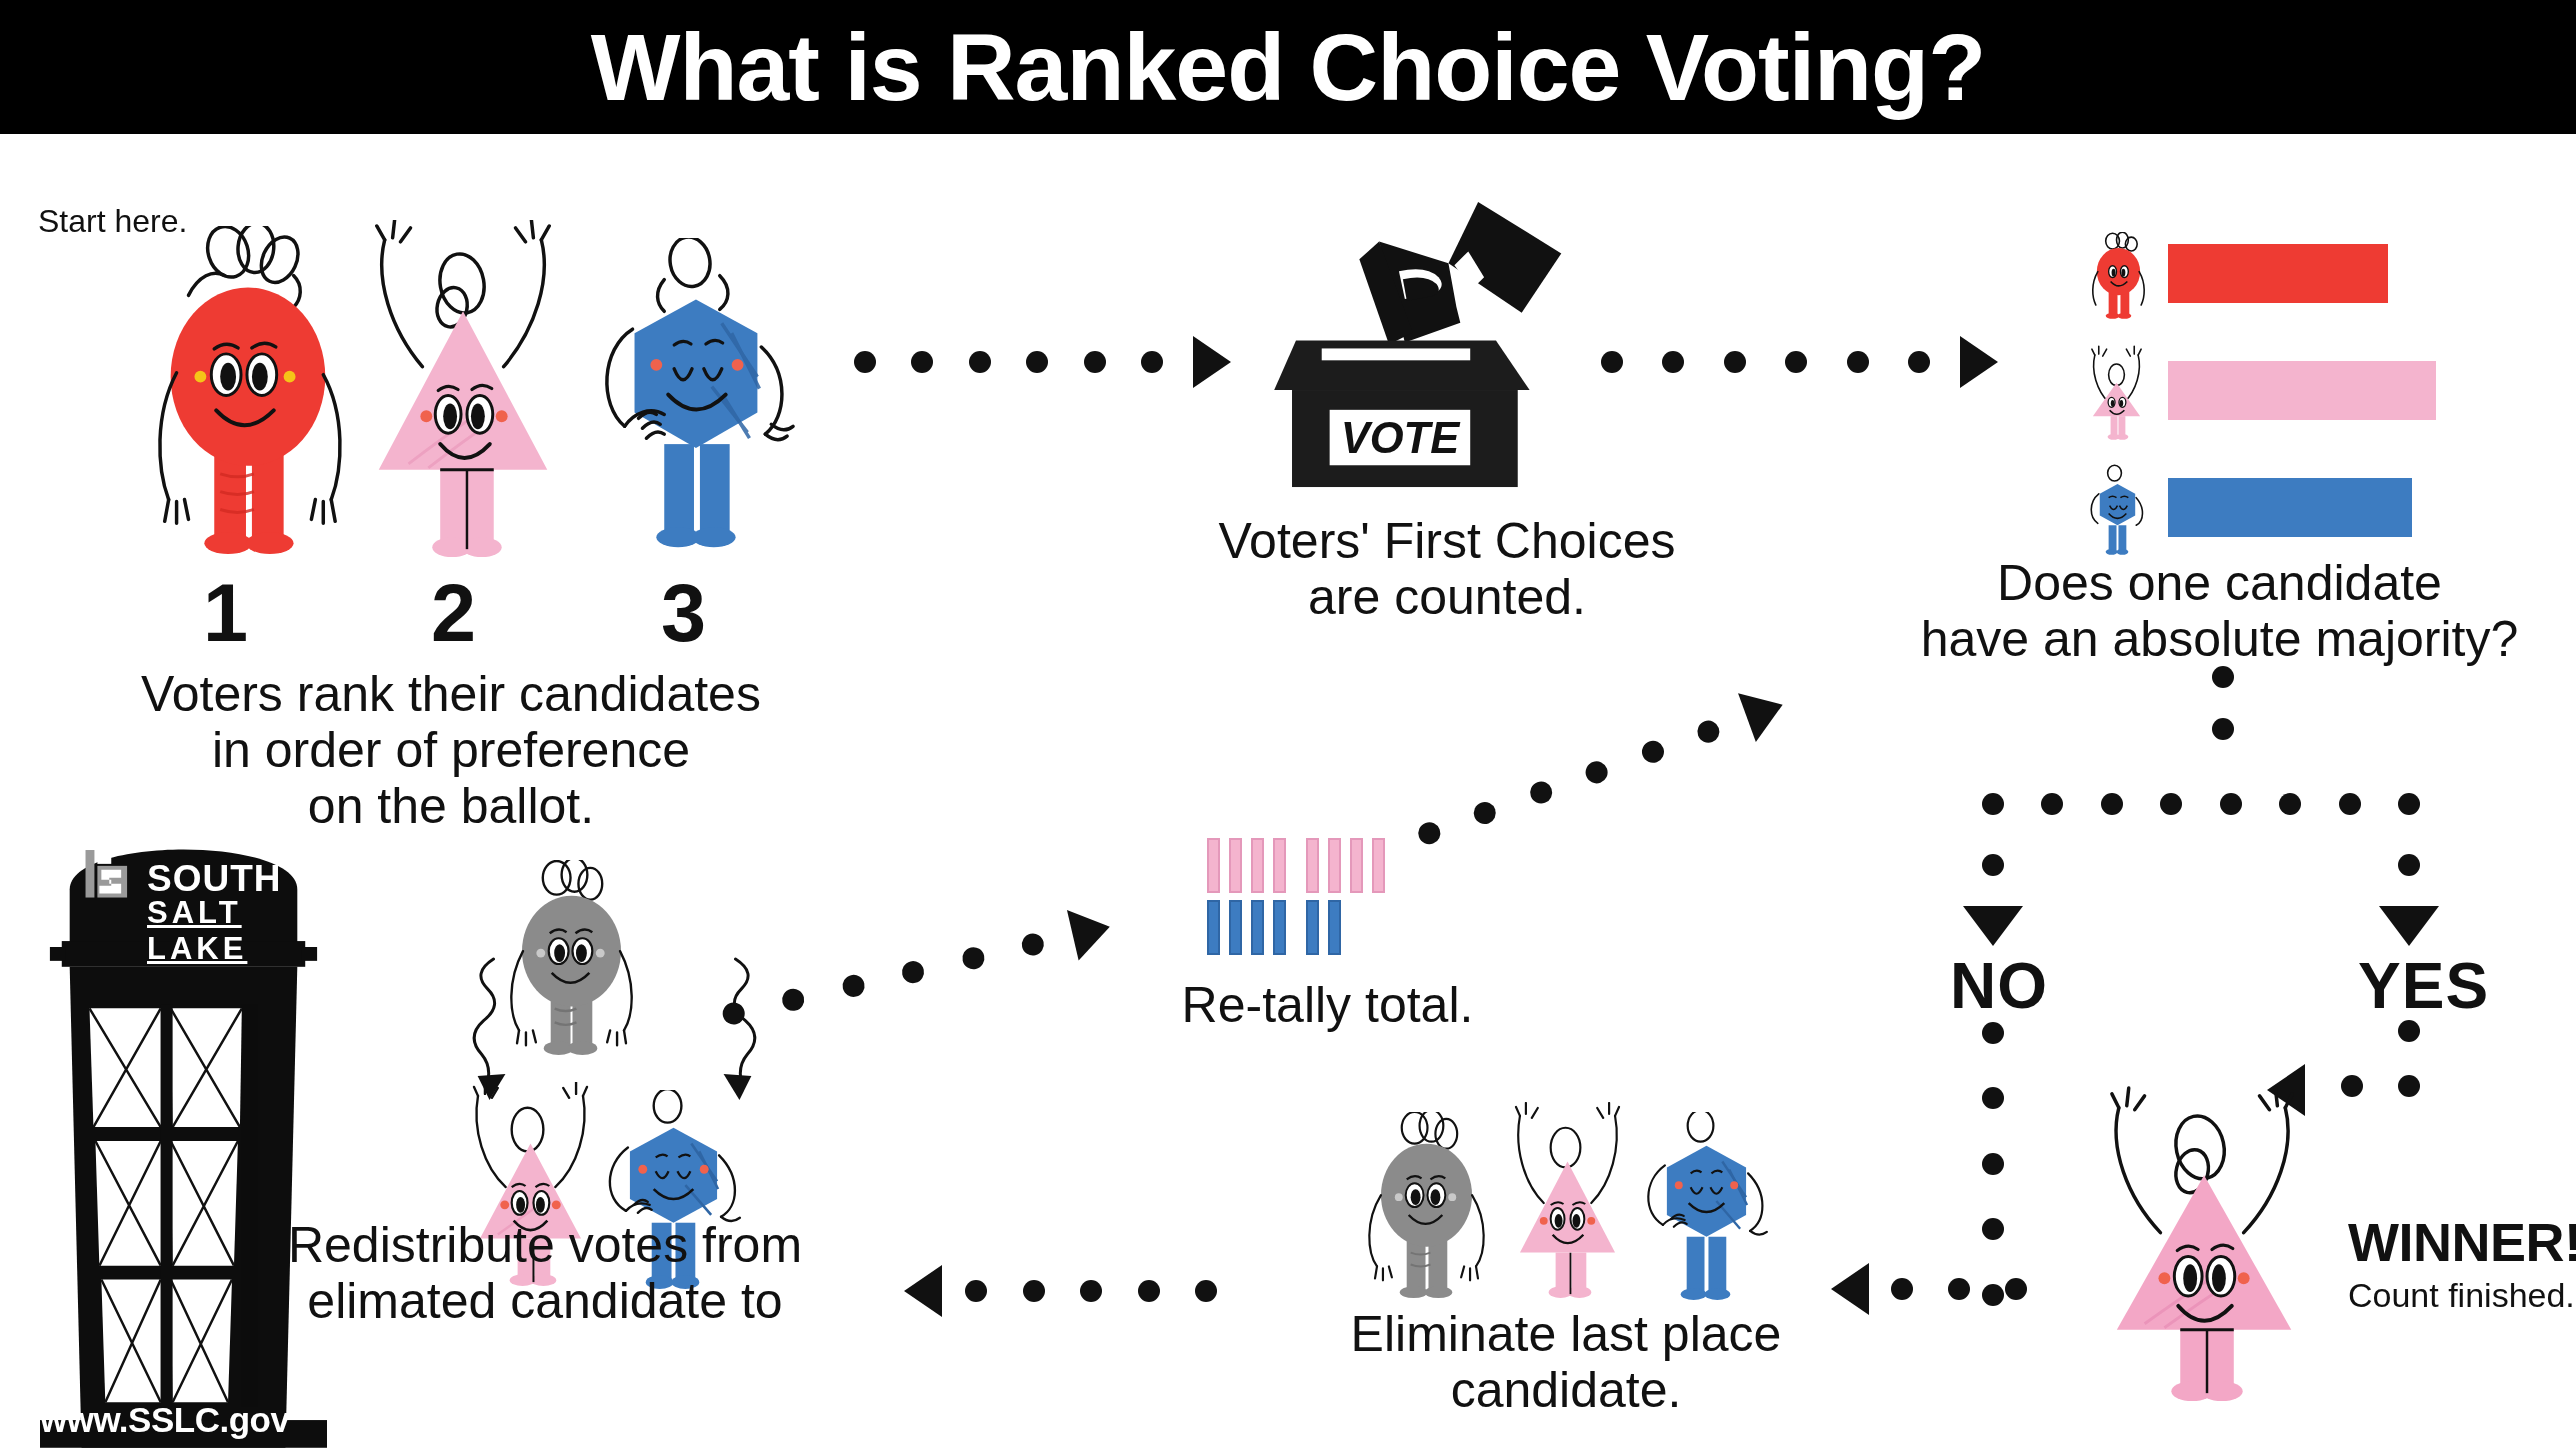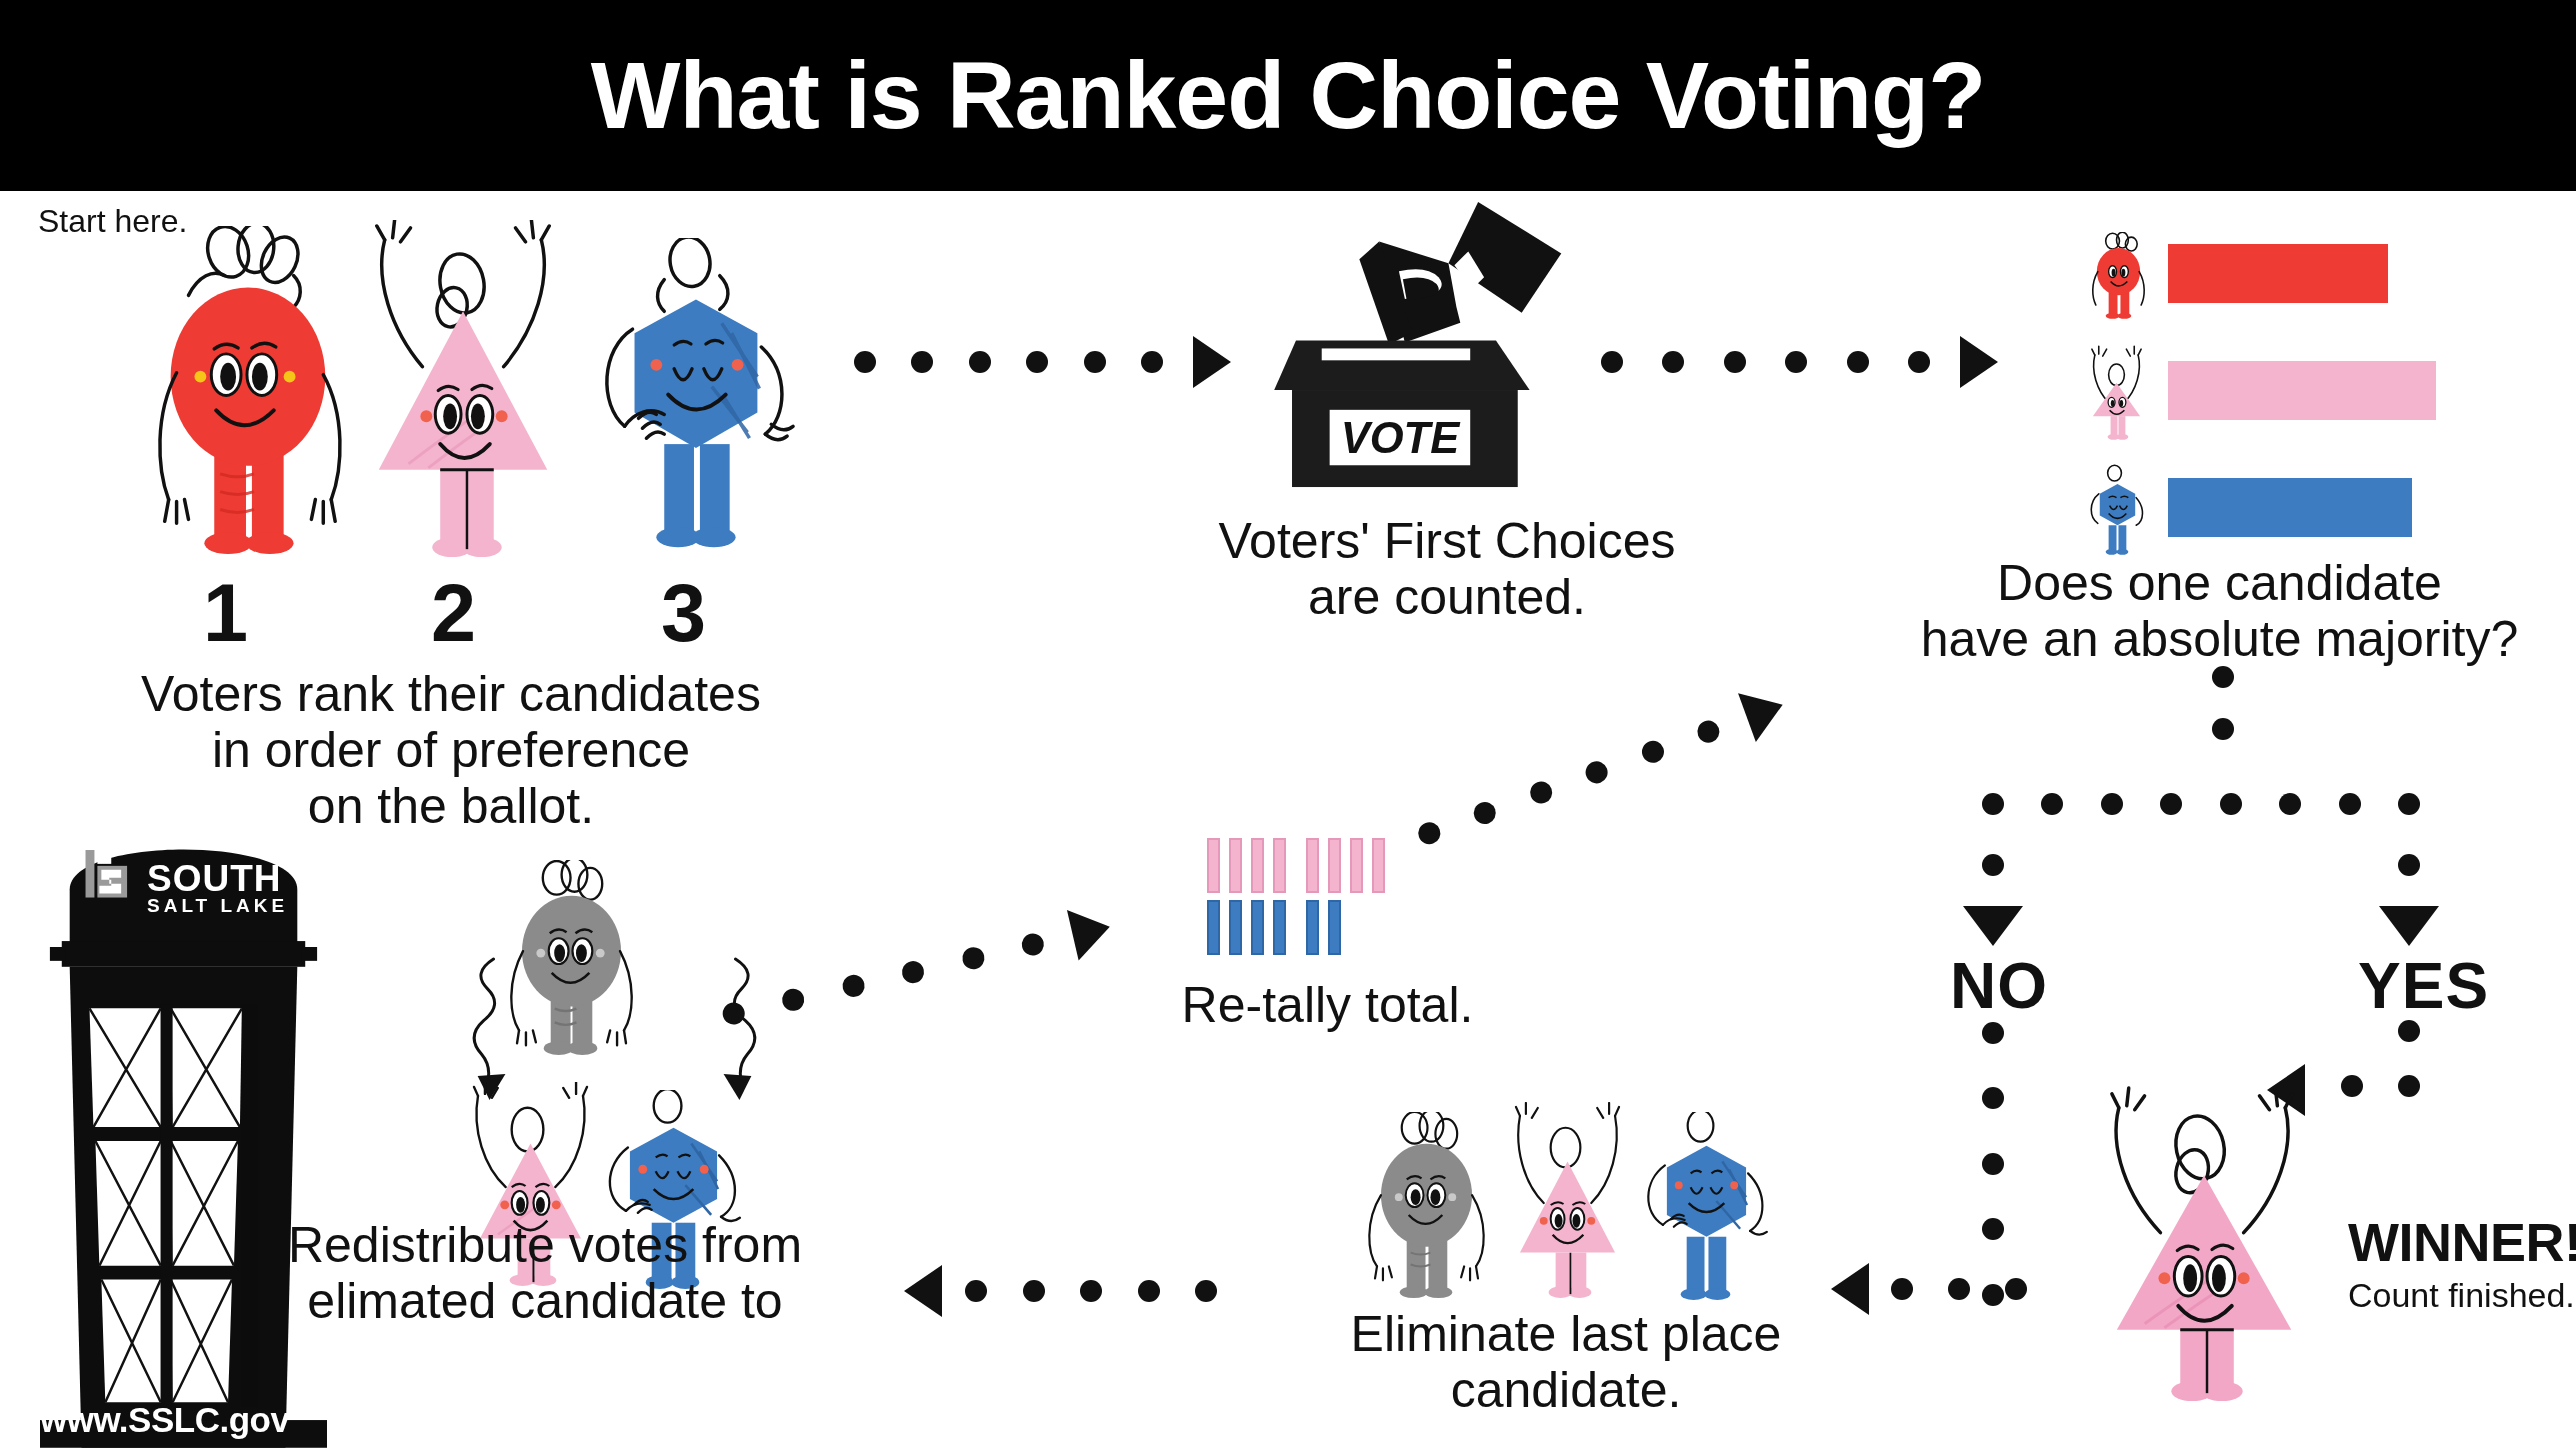--- a/index.html
+++ b/index.html
@@ -6,21 +6,21 @@
   html,body{ background:#fff; }
   body{
     width:2576px; height:1449px;
     font-family:"Liberation Sans", sans-serif;
     color:#111; position:relative; overflow:hidden;
   }
   #stage{ position:relative; width:2576px; height:1449px; background:#fff; }
 
   
   #header{
-    position:absolute; left:0; top:0; width:2576px; height:191px;
+    position:absolute; left:0; top:0; width:2576px; height:134px;
     background:#000; display:flex; align-items:center; justify-content:center;
   }
   #header h1{
     color:#fff; font-size:95px; font-weight:bold; letter-spacing:-1px;
     font-family:"Liberation Sans", sans-serif; line-height:1;
   }
 
   
   .abs{ position:absolute; }
   .caption{
@@ -64,21 +64,21 @@
 
   
   #ballot{ position:absolute;font-style:italic; }
 
   
   #tower{ position:absolute; left:40px; top:830px; width:287px; height:618px; }
   #tower .logo-text{
     position:absolute; color:#fff; font-weight:bold; font-family:"Liberation Sans", sans-serif;
   }
   #tower .t-south{ left:107px; top:28px; font-size:37px; letter-spacing:1px;text-align:center; }
-  #tower .t-salt{ left:107px; top:65px; font-size:19px; letter-spacing:4px; }
+  #tower .t-salt{ left:107px; top:65px; font-size:31px; letter-spacing:4px;text-decoration:underline; }
   #tower .t-url{ left:0; bottom:8px; font-size:35px; letter-spacing:-0.5px; }
 </style>
 </head>
 <body>
 
 <div id="stage">
 
   <div id="header">
     <h1>What is Ranked Choice Voting?</h1>
   </div>

